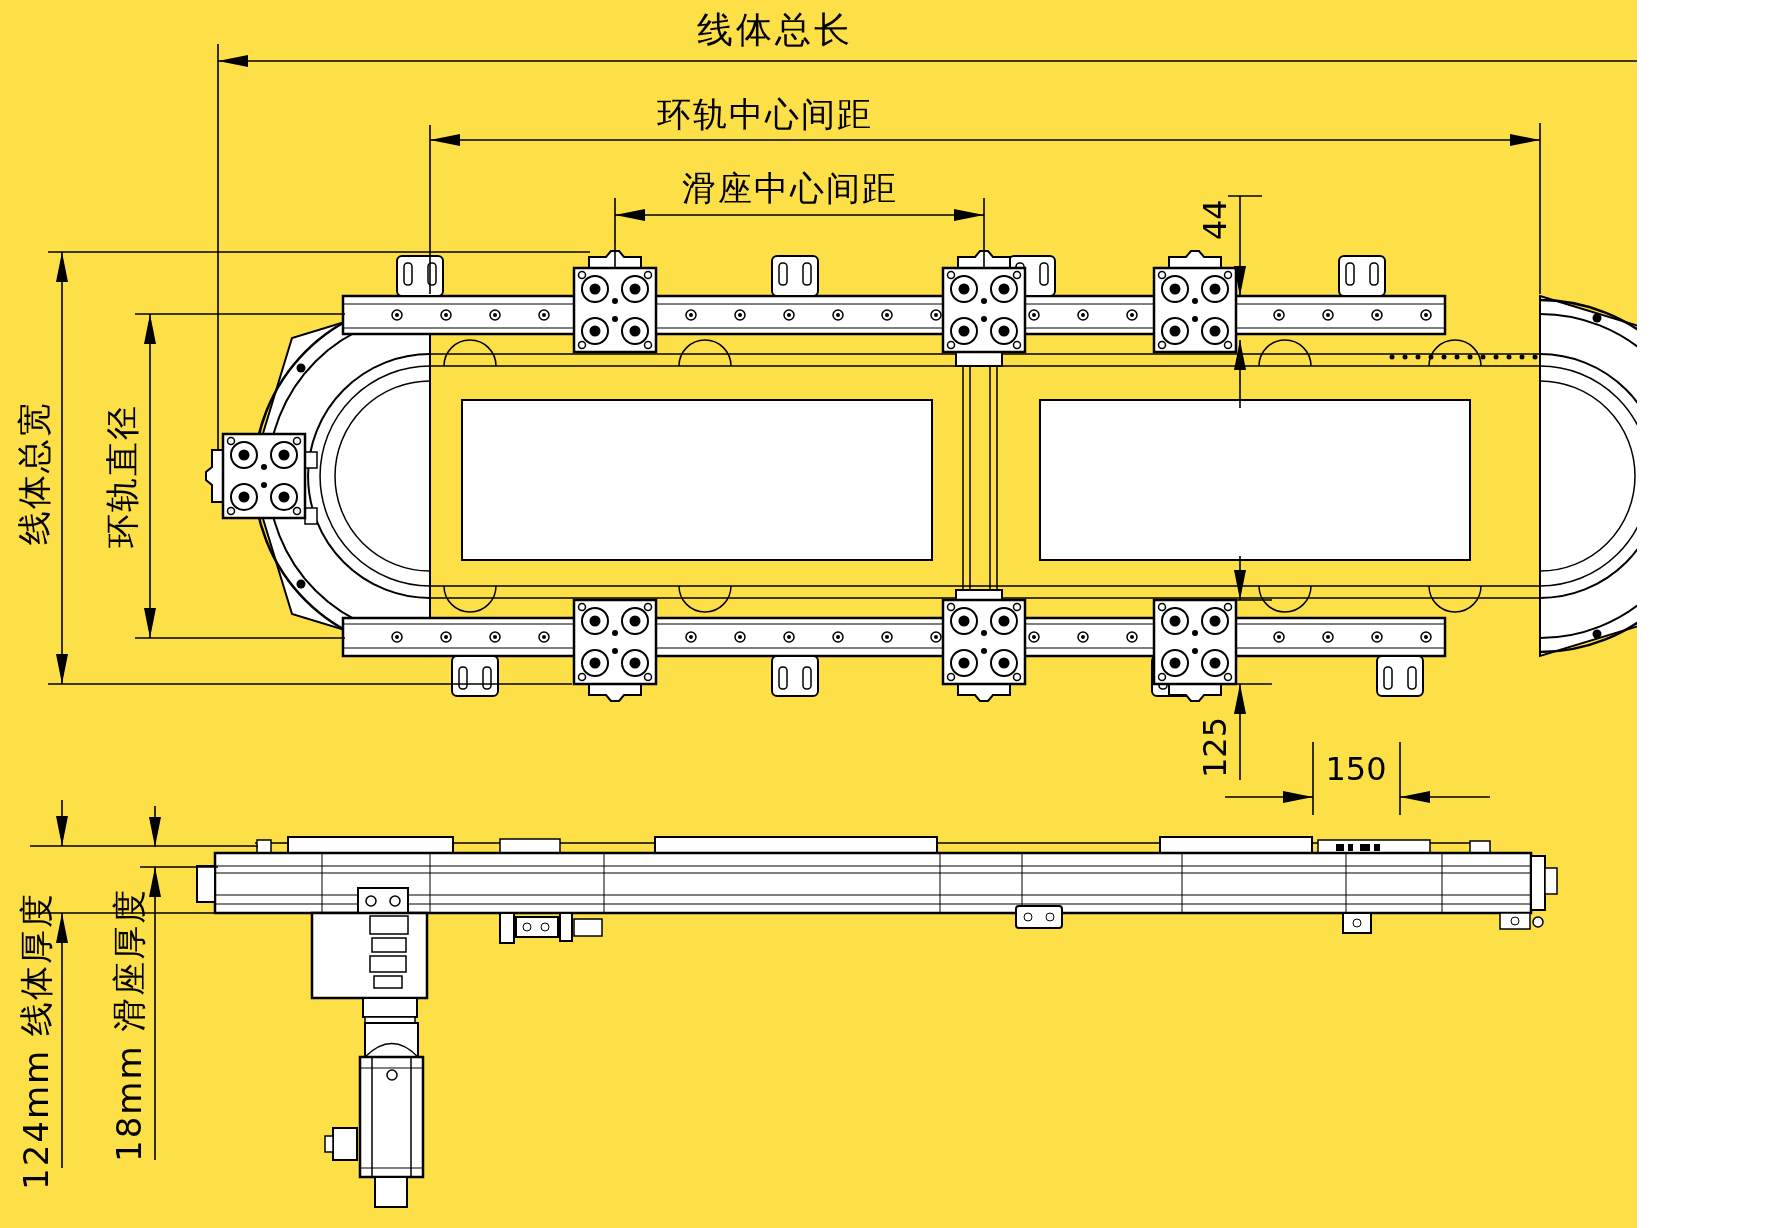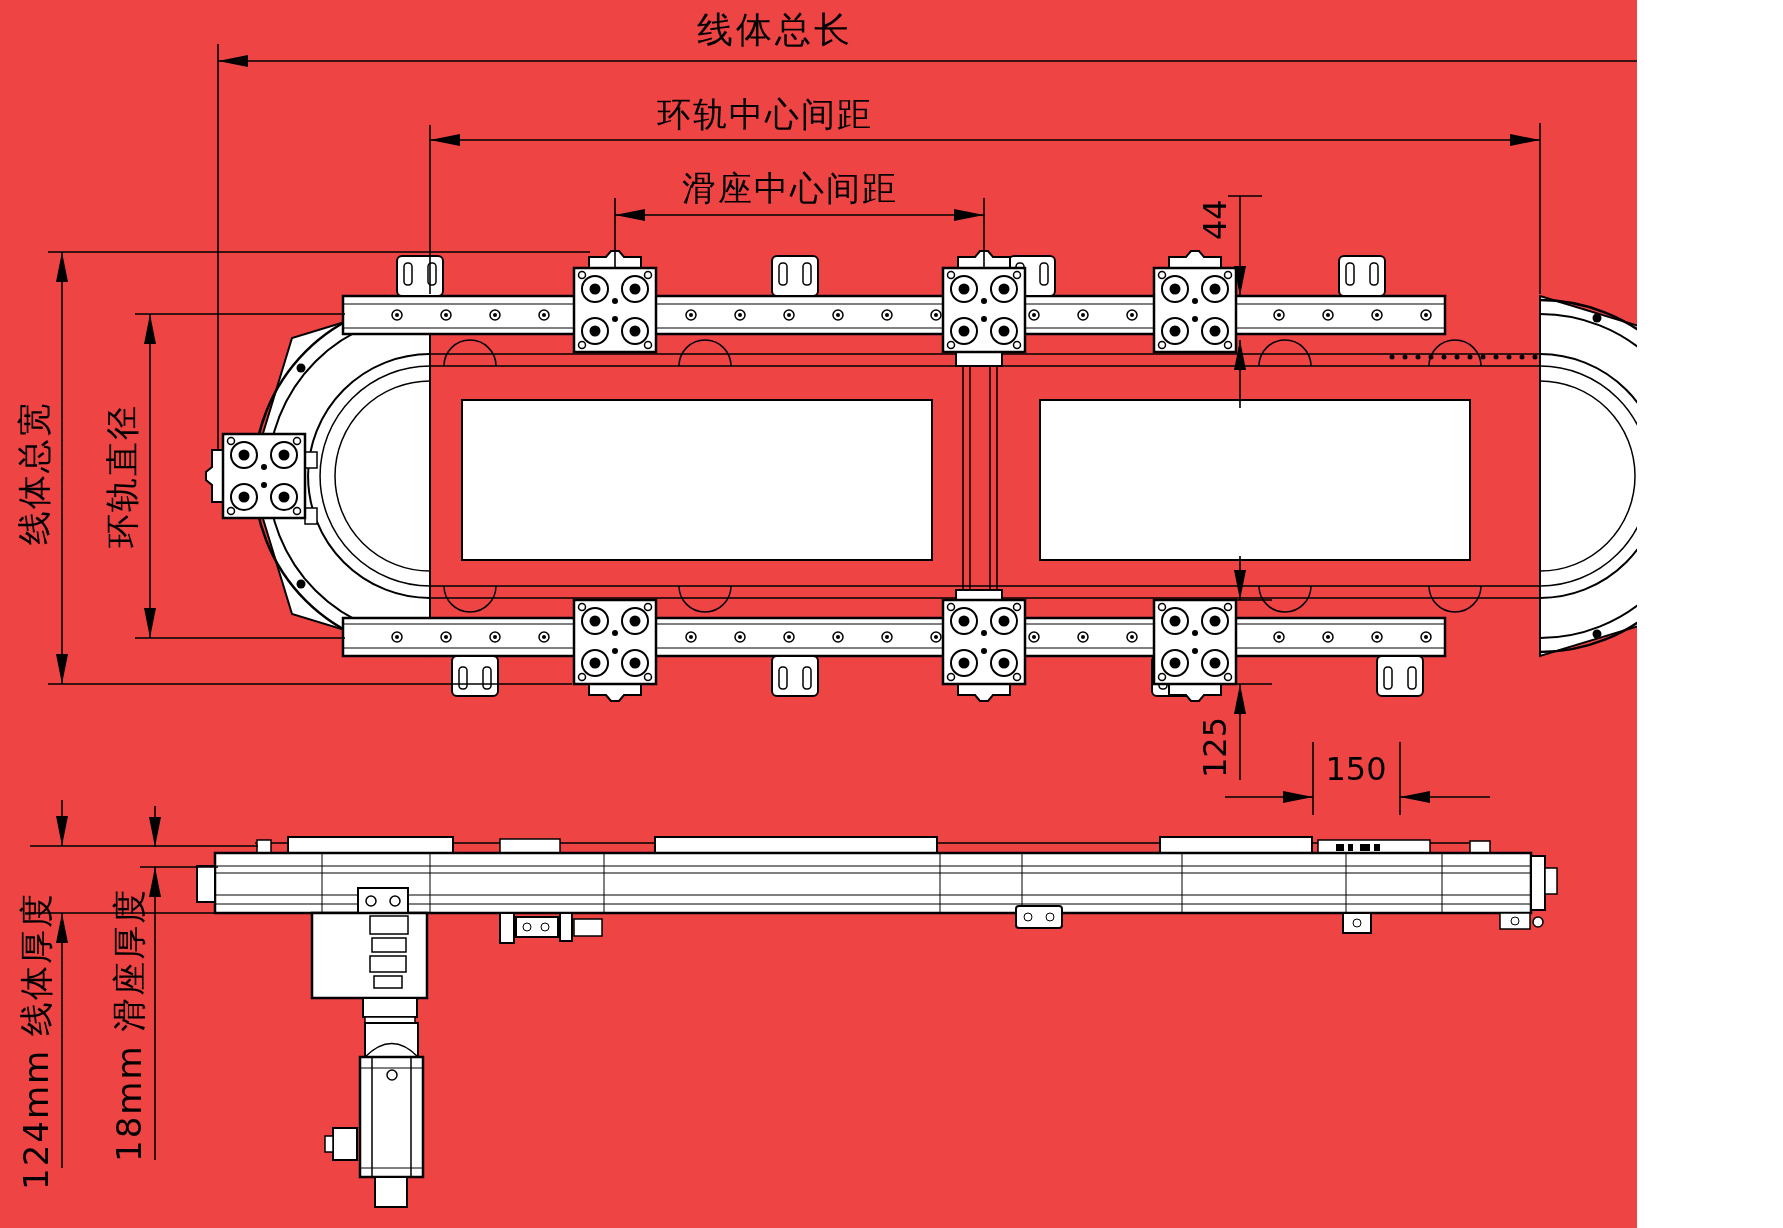--- a/index.html
+++ b/index.html
@@ -1,16 +1,16 @@
 <!DOCTYPE html>
 <html><head>
 <meta charset="utf-8">
 <style>
   html,body{margin:0;padding:0;background:#ffffff;}
-  .page{width:1637px;height:1228px;position:relative;background:#ef4444;overflow:hidden;text-align:right;}
+  .page{width:1637px;height:1228px;position:relative;background:#fde047;overflow:hidden;text-align:right;}
   svg{position:absolute;top:0;left:0;}
   text{font-family:"DejaVu Sans","Liberation Sans",sans-serif;fill:#000;}
   .cjk{font-size:34px;letter-spacing:2px;}
   .cjk-big{font-size:36px;letter-spacing:3px;}
   .num{font-size:32px;}
   .ln{stroke:#000;fill:none;}
   .w1{stroke-width:1px;}
   .w15{stroke-width:1.5px;}
   .w2{stroke-width:2px;}
   .w25{stroke-width:2.5px;}

